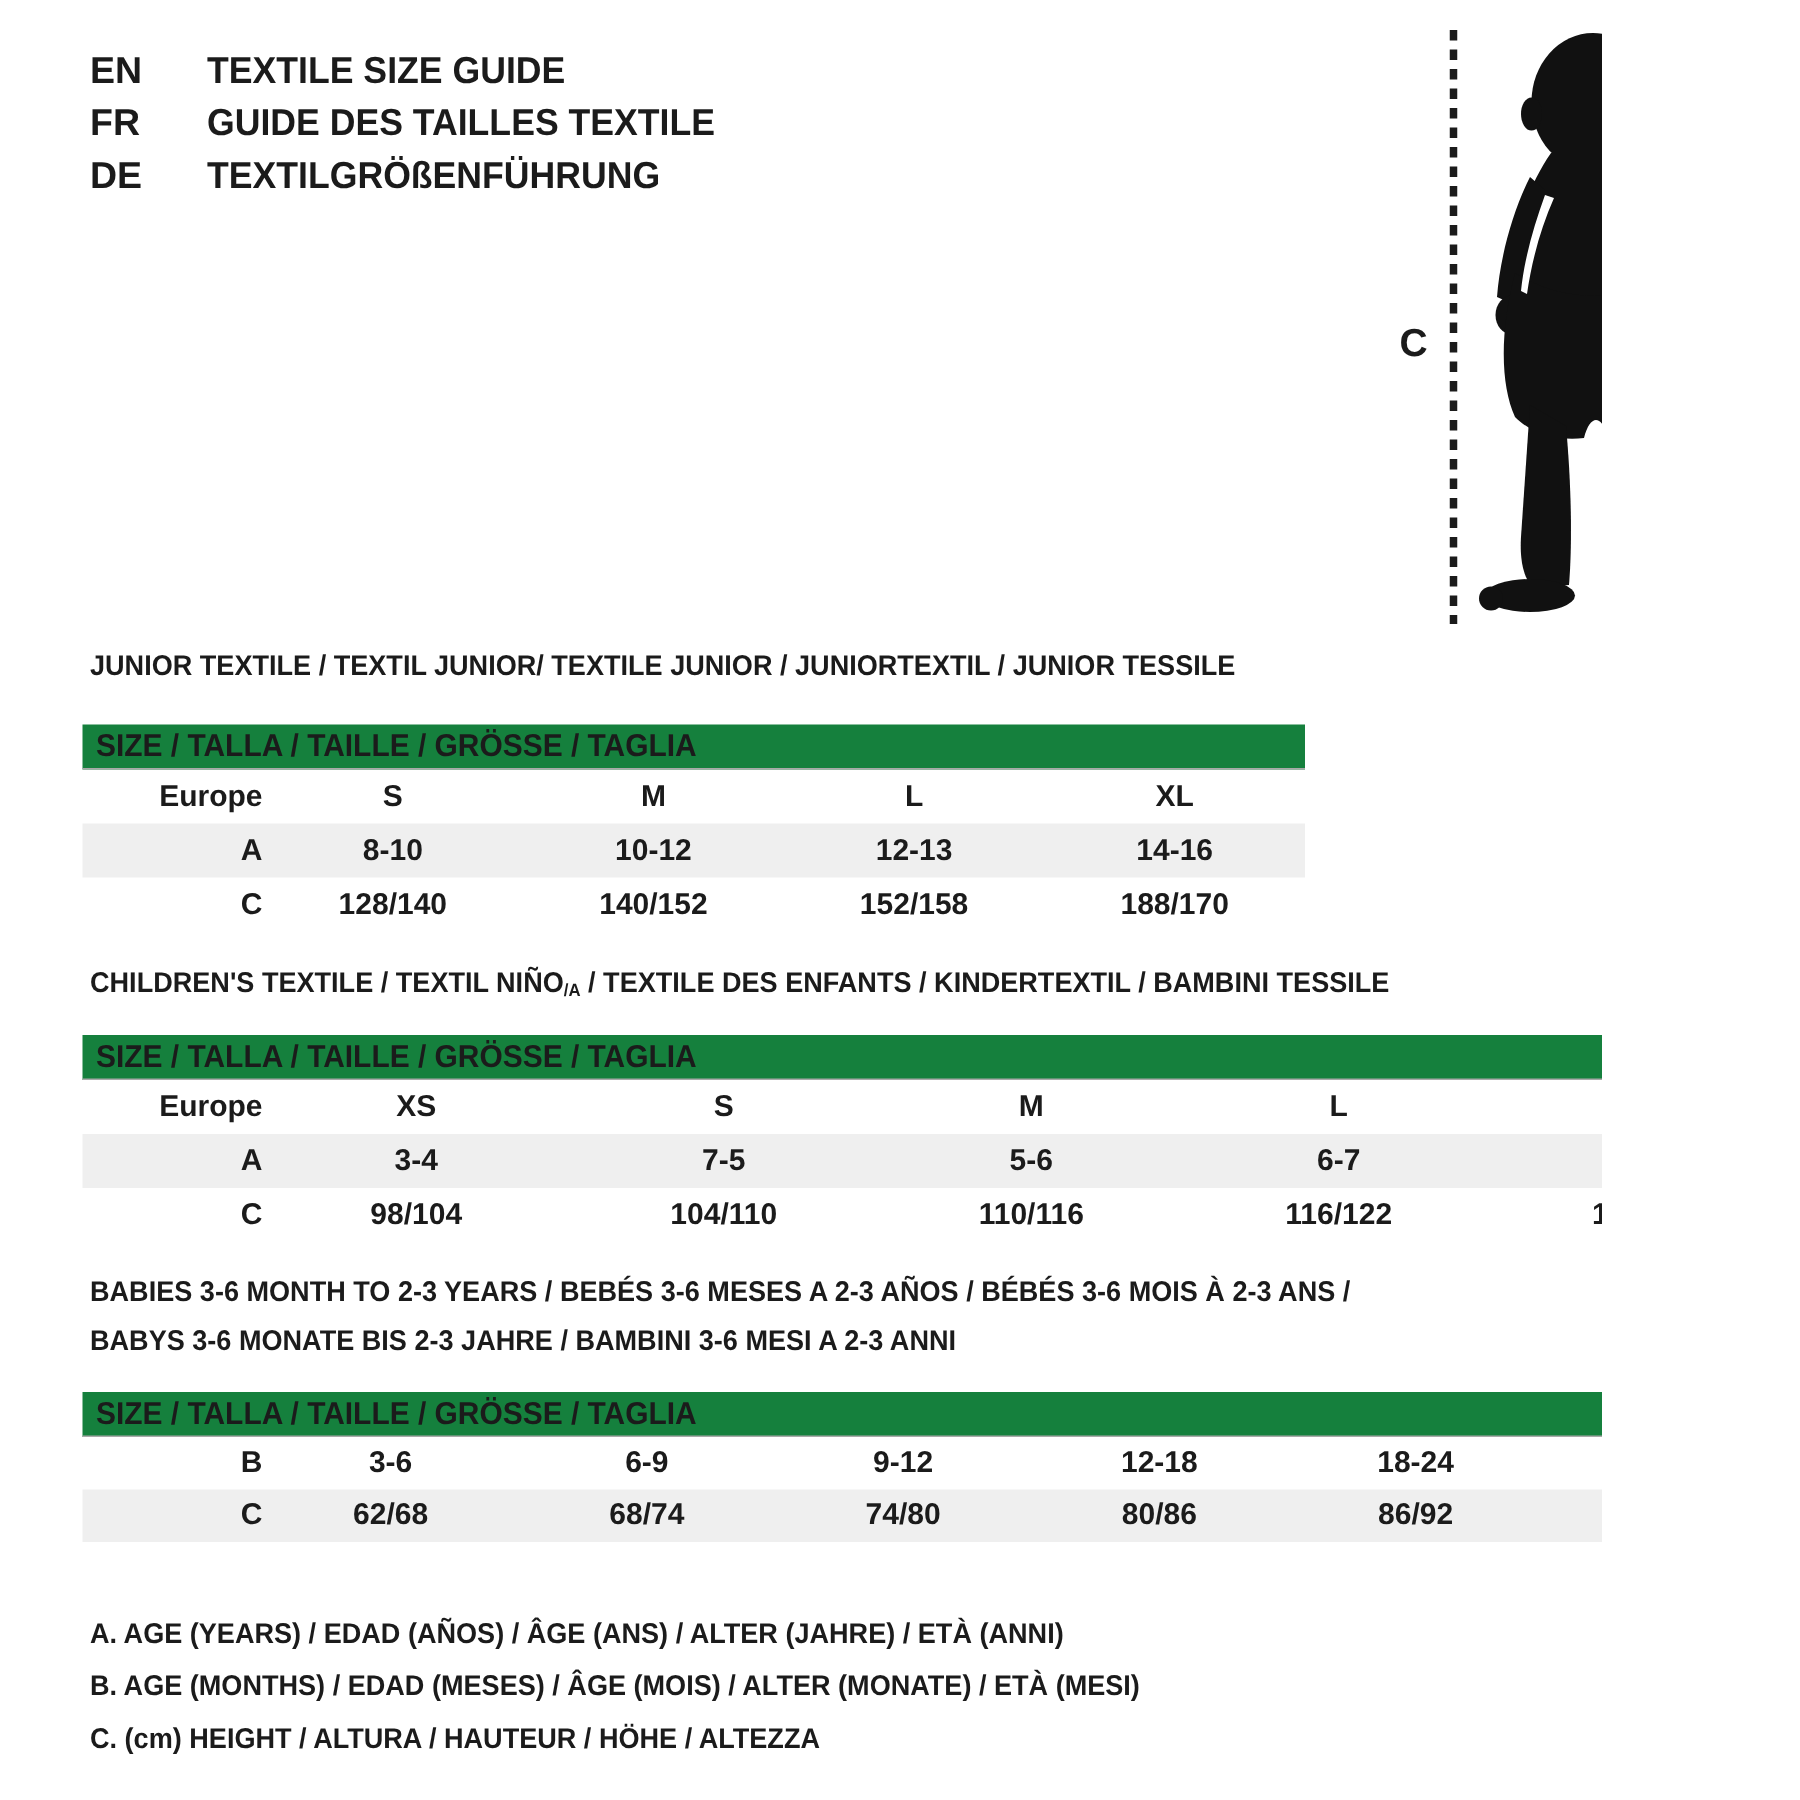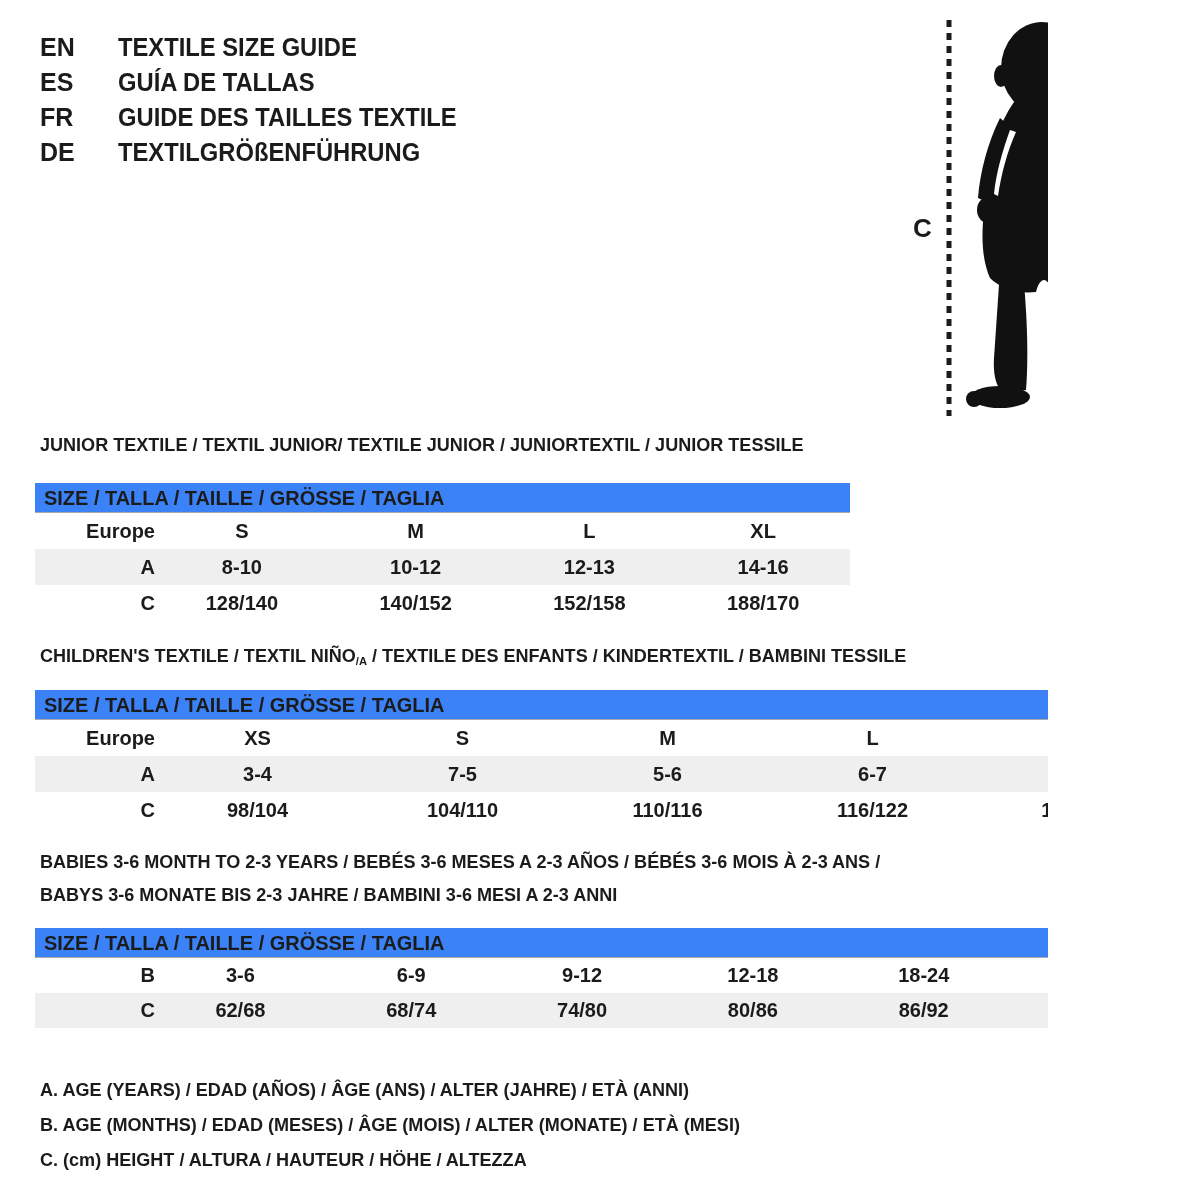--- a/index.html
+++ b/index.html
@@ -1,63 +1,59 @@
 <!DOCTYPE html>
 <html><head>
 <meta charset="utf-8">
 <style>
   html,body{margin:0;padding:0;background:#ffffff;}
   .canvas{
     position:relative;width:1048px;height:1200px;background:#ffffff;
     font-family:"Liberation Sans","DejaVu Sans",sans-serif;
-    color:#1b1b1b;font-weight:700;overflow:hidden;
+    color:#1b1b1b;font-weight:700;overflow:hidden;margin-left:20px;
   }
   .cond{display:inline-block;transform:scaleX(.95);transform-origin:0 50%;white-space:nowrap;}
 
   
   .langs{position:absolute;left:40px;top:30px;font-size:25px;line-height:35px;}
   .lang-row{display:flex;}
   .lang-code{width:78px;flex:0 0 78px;}
 
   
   .dash-line{position:absolute;left:944px;top:18px;}
   .c-label{position:absolute;left:913px;top:213px;font-size:26px;}
   .figure-svg{position:absolute;left:960px;top:14px;}
 
   
   .sec-title{position:absolute;left:40px;font-size:19px;white-space:nowrap;}
   .sec-title .sub{font-size:.62em;vertical-align:-0.28em;}
   .two-line{line-height:33px;}
 
   
   .tbl{position:absolute;left:35px;font-size:20px;}
-  .tbl-head{height:29px;background:#3b82f6;border-bottom:1px solid #a9a9a9;
+  .tbl-head{height:29px;background:#15803d;border-bottom:1px solid #a9a9a9;
             display:flex;align-items:center;padding-left:9px;font-size:21px;}
   .tbl-row{display:flex;align-items:center;}
   .t1 .tbl-row{height:36px;} .t2 .tbl-row{height:36px;} .t3 .tbl-row{height:35px;}
   .shaded{background:#efefef;}
   .cell-label{flex:0 0 111px;padding-left:9px;text-align:right;}
   .cell{flex:1;text-align:center;}
 
   
   .legend{position:absolute;left:40px;top:1072px;font-size:19px;line-height:35px;}
 </style>
 </head>
 <body>
 
 <div class="canvas">
 
   <div class="langs">
     <div class="lang-row">
       <span class="lang-code">EN</span>
       <span class="cond">TEXTILE SIZE GUIDE</span>
-    </div>
-    <div class="lang-row">
-      <span class="lang-code">ES</span>
-      <span class="cond">GUÍA DE TALLAS</span>
     </div>
     <div class="lang-row">
       <span class="lang-code">FR</span>
       <span class="cond">GUIDE DES TAILLES TEXTILE</span>
     </div>
     <div class="lang-row">
       <span class="lang-code">DE</span>
       <span class="cond">TEXTILGRÖßENFÜHRUNG</span>
     </div>
   </div>

